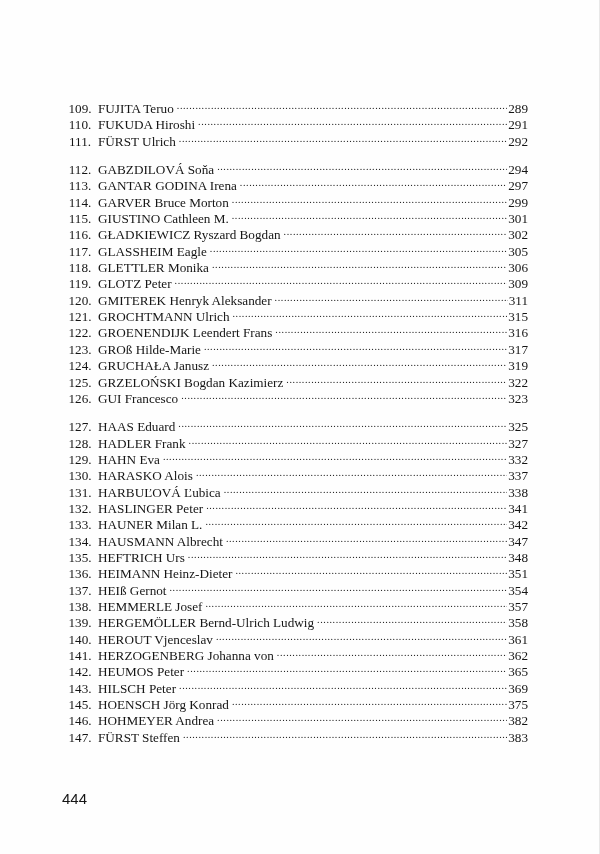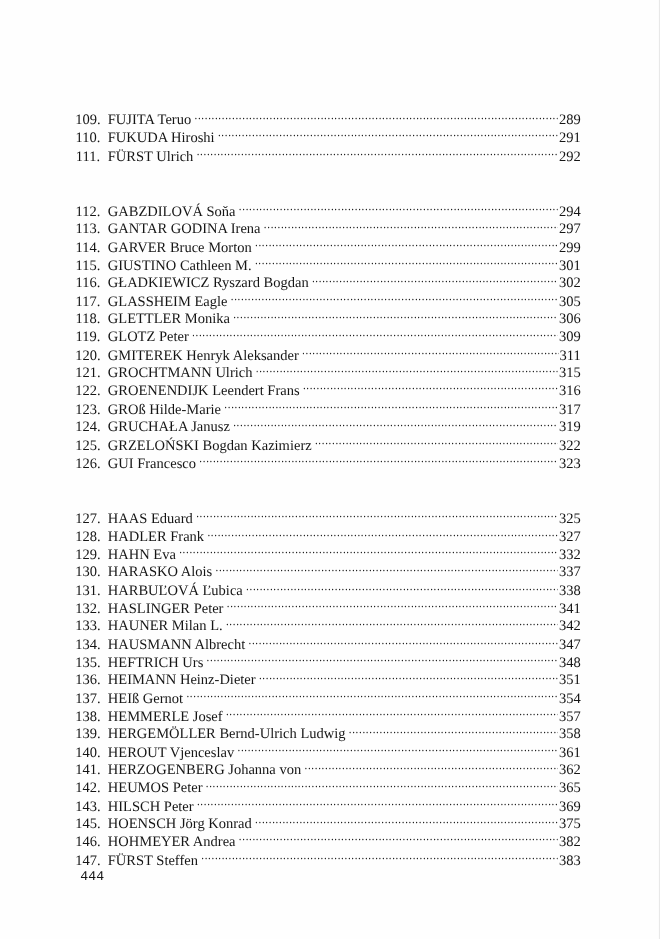--- a/index.html
+++ b/index.html
@@ -24,21 +24,21 @@
     border-right: 1px solid #e8e8e8;
     box-sizing: border-box;
   }
   .toc {
     position: absolute;
     left: 62px;
     top: 97px;
     width: 466px;
   }
   .group { margin: 0; }
-  .group + .group { margin-top: 34px; }
+  .group + .group { margin-top: 12px; }
   .entry {
     display: flex;
     align-items: baseline;
     height: 16.35px;
     line-height: 16.35px;
     font-size: 13.2px;
     white-space: nowrap;
   }
   .num {
     width: 36px;
@@ -65,24 +65,24 @@
     line-height: 10px;
     white-space: nowrap;
   }
   .page-ref {
     flex: 0 0 auto;
     text-align: center;
     padding-left: 1px;
   }
   .folio {
     position: absolute;
-    left: 73px;
+    left: 62px;
     top: 790px;
-    font-size: 12px;
-    font-family: Liberation Mono, monospace;
+    font-size: 15px;
+    font-family: Liberation Sans, sans-serif;
   }
 </style>
 </head>
 <body>
 
 <div class="page">
   <div class="toc" id="toc">
       <div class="group">
         <div class="entry">
           <span class="num">109.</span>

